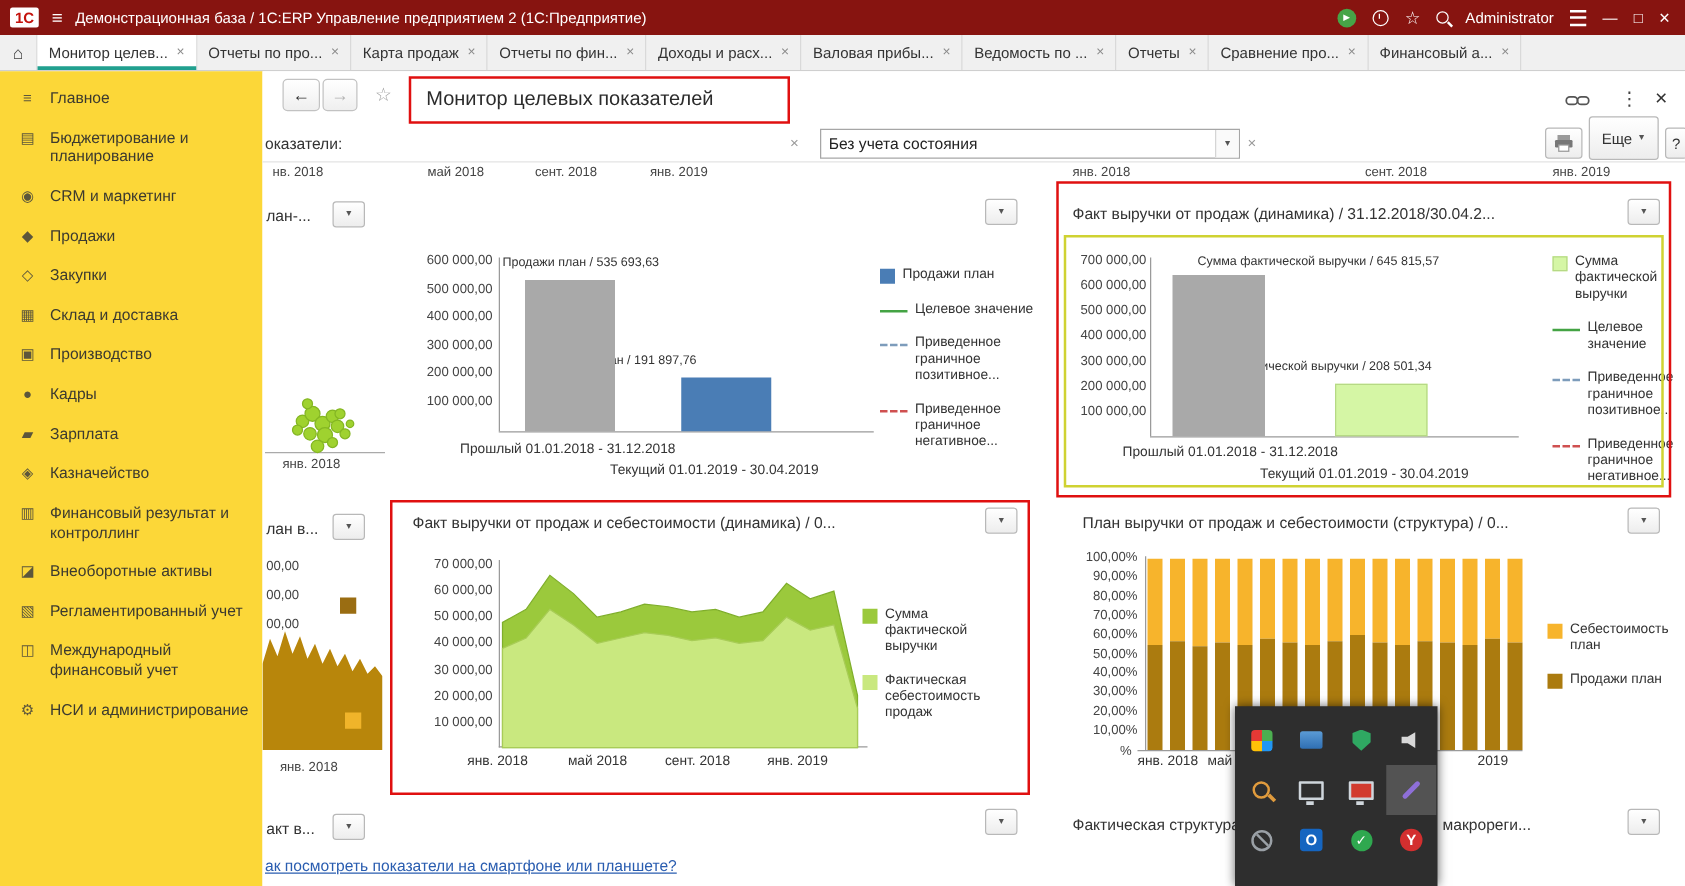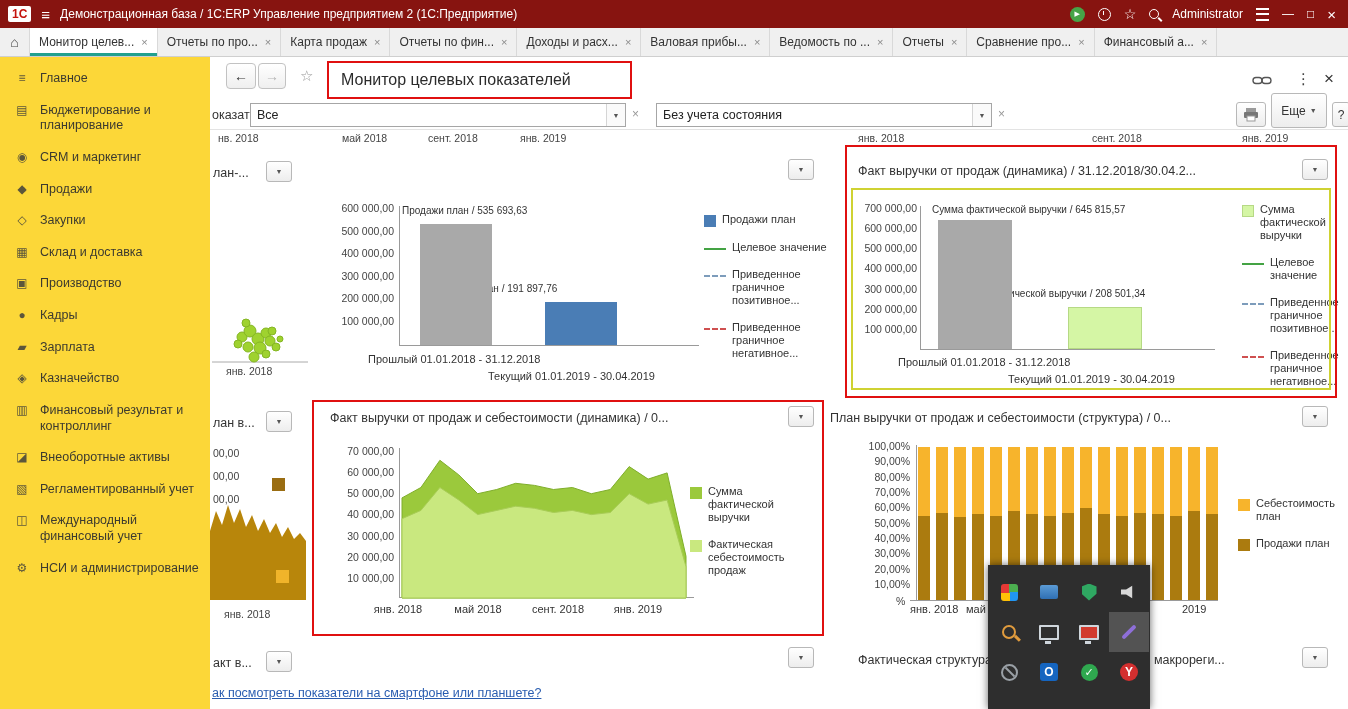--- a/index.html
+++ b/index.html
@@ -230,24 +230,20 @@
     <span>Монитор целевых показателей</span>
   </div>
   <svg class="abs" style="left:1042px;top:18px" width="20" height="11" viewBox="0 0 20 11">
     <rect x="1" y="2.5" width="9" height="6" rx="3" fill="none" stroke="#555" stroke-width="1.4"></rect>
     <rect x="10" y="2.5" width="9" height="6" rx="3" fill="none" stroke="#555" stroke-width="1.4"></rect>
   </svg>
   <span class="abs" style="left:1086px;top:13px;font-size:15px;color:#444">⋮</span>
   <span class="abs" style="left:1114px;top:12px;font-size:17px;color:#333">×</span>
 
   <span class="abs" style="left:2px;top:51px;font-size:12.5px">оказатели:</span>
-  <div class="field abs" style="left:40px;top:46px;width:376px">
-    <span class="val">Все</span>
-    <span class="dd">▼</span>
-  </div>
   <span class="clear-x abs" style="left:422px;top:50px">×</span>
   <div class="field abs" style="left:446px;top:46px;width:336px">
     <span class="val">Без учета состояния</span>
     <span class="dd">▼</span>
   </div>
   <span class="clear-x abs" style="left:788px;top:50px">×</span>
   <div class="toolbtn abs" style="left:1026px;top:45px;width:30px;height:25px">
     <svg width="16" height="14" viewBox="0 0 16 14">
       <rect x="3" y="0" width="10" height="4" fill="#9a9a9a"></rect>
       <rect x="1" y="4" width="14" height="6" rx="1" fill="#777"></rect>
@@ -349,21 +345,21 @@
       <span>700 000,00</span>
       <span>600 000,00</span>
       <span>500 000,00</span>
       <span>400 000,00</span>
       <span>300 000,00</span>
       <span>200 000,00</span>
       <span>100 000,00</span>
     </div>
   <div class="axisline abs" style="left:710px;top:149px;width:1px;height:143px"></div>
   <div class="axisline abs" style="left:710px;top:292px;width:295px;height:1px"></div>
-  <span class="bar-label" style="left:722px;top:147px">Сумма фактической выручки / 645 815,57</span>
+  <span class="bar-label" style="left:748px;top:147px">Сумма фактической выручки / 645 815,57</span>
   <span class="bar-label" style="left:742px;top:231px">Сумма фактической выручки / 208 501,34</span>
   <span class="xlab" style="left:688px;top:299px">Прошлый 01.01.2018 - 31.12.2018</span>
   <span class="xlab" style="left:798px;top:316px">Текущий 01.01.2019 - 30.04.2019</span>
   <div class="legend" style="left:1032px;top:146px;width:90px">
       <div class="leg-item">
         <span class="leg-sw sw-sq" style="background: rgb(213, 246, 165); border: 1px solid rgb(182, 217, 133);"></span>
         <span>Сумма фактической выручки</span>
       </div>
       <div class="leg-item">
         <span class="leg-sw sw-line" style="border-top-color: rgb(68, 163, 68);"></span>
@@ -405,21 +401,21 @@
       <div class="leg-item">
         <span class="leg-sw sw-sq" style="background: rgb(155, 201, 60);"></span>
         <span>Сумма фактической выручки</span>
       </div>
       <div class="leg-item">
         <span class="leg-sw sw-sq" style="background: rgb(201, 232, 127);"></span>
         <span>Фактическая себестоимость продаж</span>
       </div>
     </div>
 
-  <span class="chart-title abs" style="left:620px;top:354px">План выручки от продаж и себестоимости (структура) / 0...</span>
+  <span class="chart-title abs" style="left:656px;top:354px">План выручки от продаж и себестоимости (структура) / 0...</span>
   <div class="dd-btn abs" style="left:1092px;top:349px">▼</div>
   <div class="yticks abs" style="left:648px;top:384px;width:52px;height:149px">
       <span>100,00%</span>
       <span>90,00%</span>
       <span>80,00%</span>
       <span>70,00%</span>
       <span>60,00%</span>
       <span>50,00%</span>
       <span>40,00%</span>
       <span>30,00%</span>

